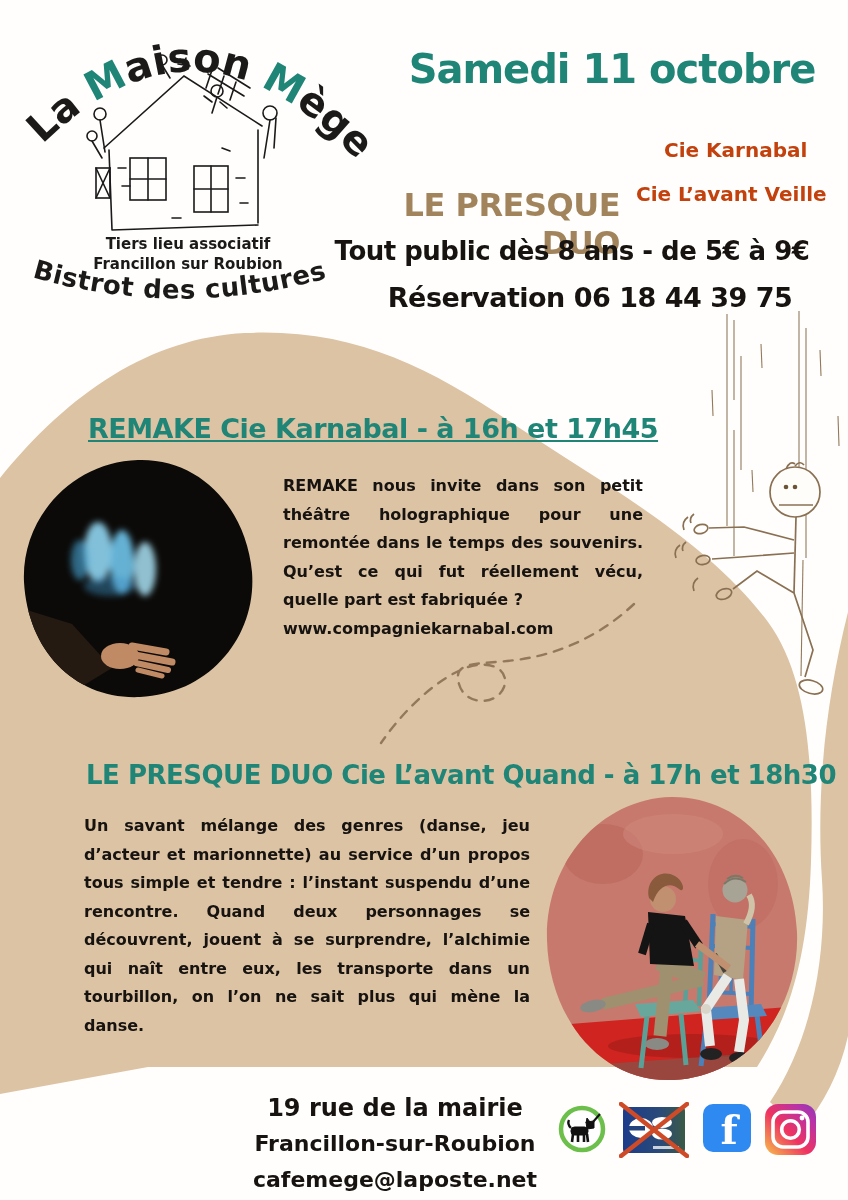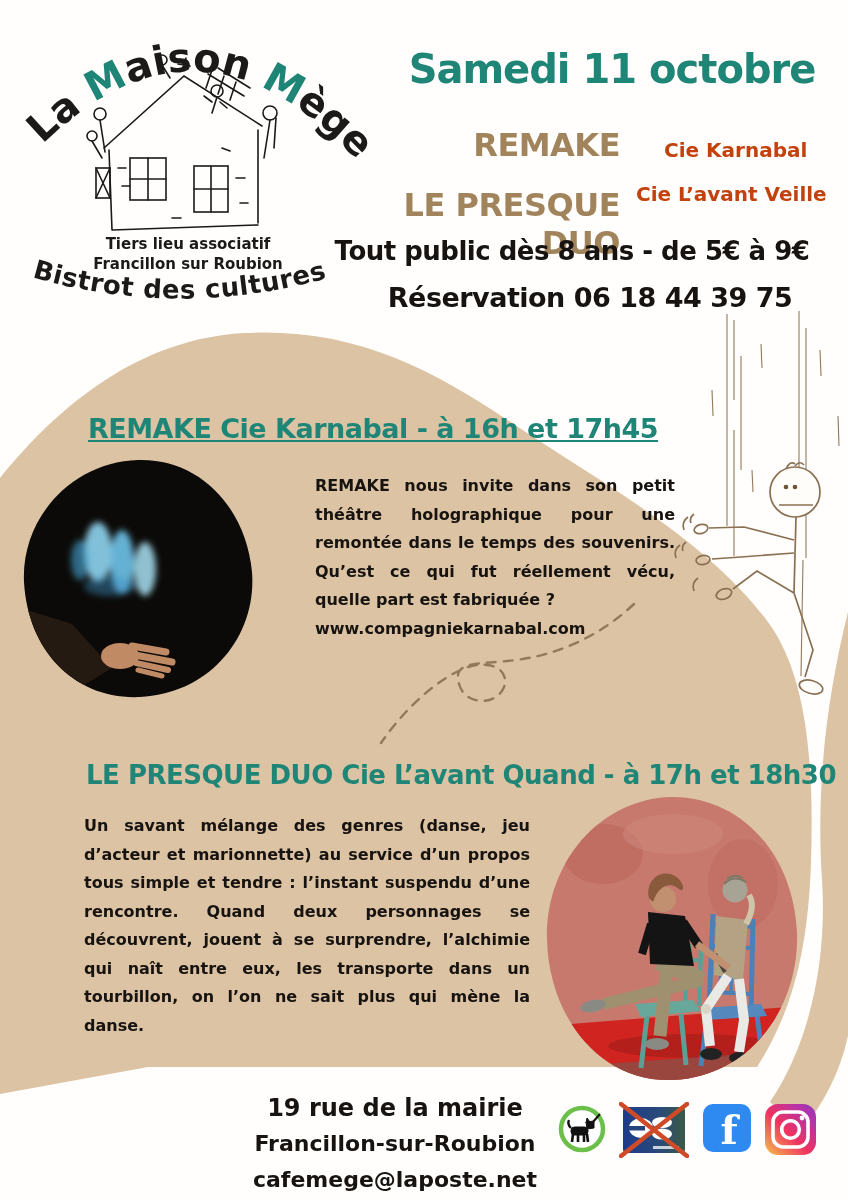--- a/index.html
+++ b/index.html
@@ -16,21 +16,21 @@
   .t2{left:328px;top:186px;}
   .show-co{font-size:20px;font-weight:700;color:#c2410c;}
   .c1{left:664px;top:138px;}
   .c2{left:636px;top:182px;}
   .audience{left:320px;top:236px;width:504px;text-align:center;font-size:26px;font-weight:700;letter-spacing:-0.5px;}
   .reservation{left:356px;top:282px;width:468px;text-align:center;font-size:27px;font-weight:700;letter-spacing:-0.5px;}
   .heading{font-size:27px;font-weight:700;color:#1f8577;letter-spacing:-0.5px;white-space:nowrap;}
   .h1{left:88px;top:413px;text-decoration:underline;}
   .h2{left:86px;top:760px;font-size:26px;}
   .body-text{font-size:16px;font-weight:700;line-height:28.5px;text-align:justify;color:#171310;}
-  .b1{left:283px;top:472px;width:360px;margin-left:32px;}
+  .b1{left:283px;top:472px;width:360px;}
   .b2{left:84px;top:812px;width:446px;}
   .website{display:block;text-align:left;cursor:pointer;}
   .addr{left:245px;top:1078px;width:300px;text-align:center;font-weight:700;}
   .addr .l1{font-size:24px;line-height:36px;margin-top:12px;}
   .addr .l2{font-size:22px;line-height:36px;}
   .addr .l3{font-size:22px;line-height:36px;}
   .icon{cursor:pointer;}
 </style>
 </head>
 <body>
@@ -111,21 +111,20 @@
       </g>
       <text x="176" y="231" text-anchor="middle" font-size="15" font-weight="700" fill="#1c1a18">Tiers lieu associatif</text>
       <text x="176" y="251" text-anchor="middle" font-size="15" font-weight="700" fill="#1c1a18">Francillon sur Roubion</text>
       <text font-size="26" font-weight="700" fill="#1c1a18" letter-spacing="0.5">
         <textPath href="#arcBottom" startOffset="4">Bistrot des cultures</textPath>
       </text>
     </svg>
   </div>
 
   <div class="abs z date">Samedi 11 octobre</div>
-  <div class="abs z show-title t1">REMAKE</div>
   <div class="abs z show-co c1">Cie Karnabal</div>
   <div class="abs z show-title t2">LE PRESQUE DUO</div>
   <div class="abs z show-co c2">Cie L’avant Veille</div>
   <div class="abs z audience">Tout public dès 8 ans - de 5€ à 9€</div>
   <div class="abs z reservation">Réservation 06 18 44 39 75</div>
 
   <div class="abs z heading h1">REMAKE Cie Karnabal - à 16h et 17h45</div>
   <div class="abs z" style="left:14px;top:456px;">
     <svg width="248" height="248" viewBox="0 0 248 248">
       <defs>

